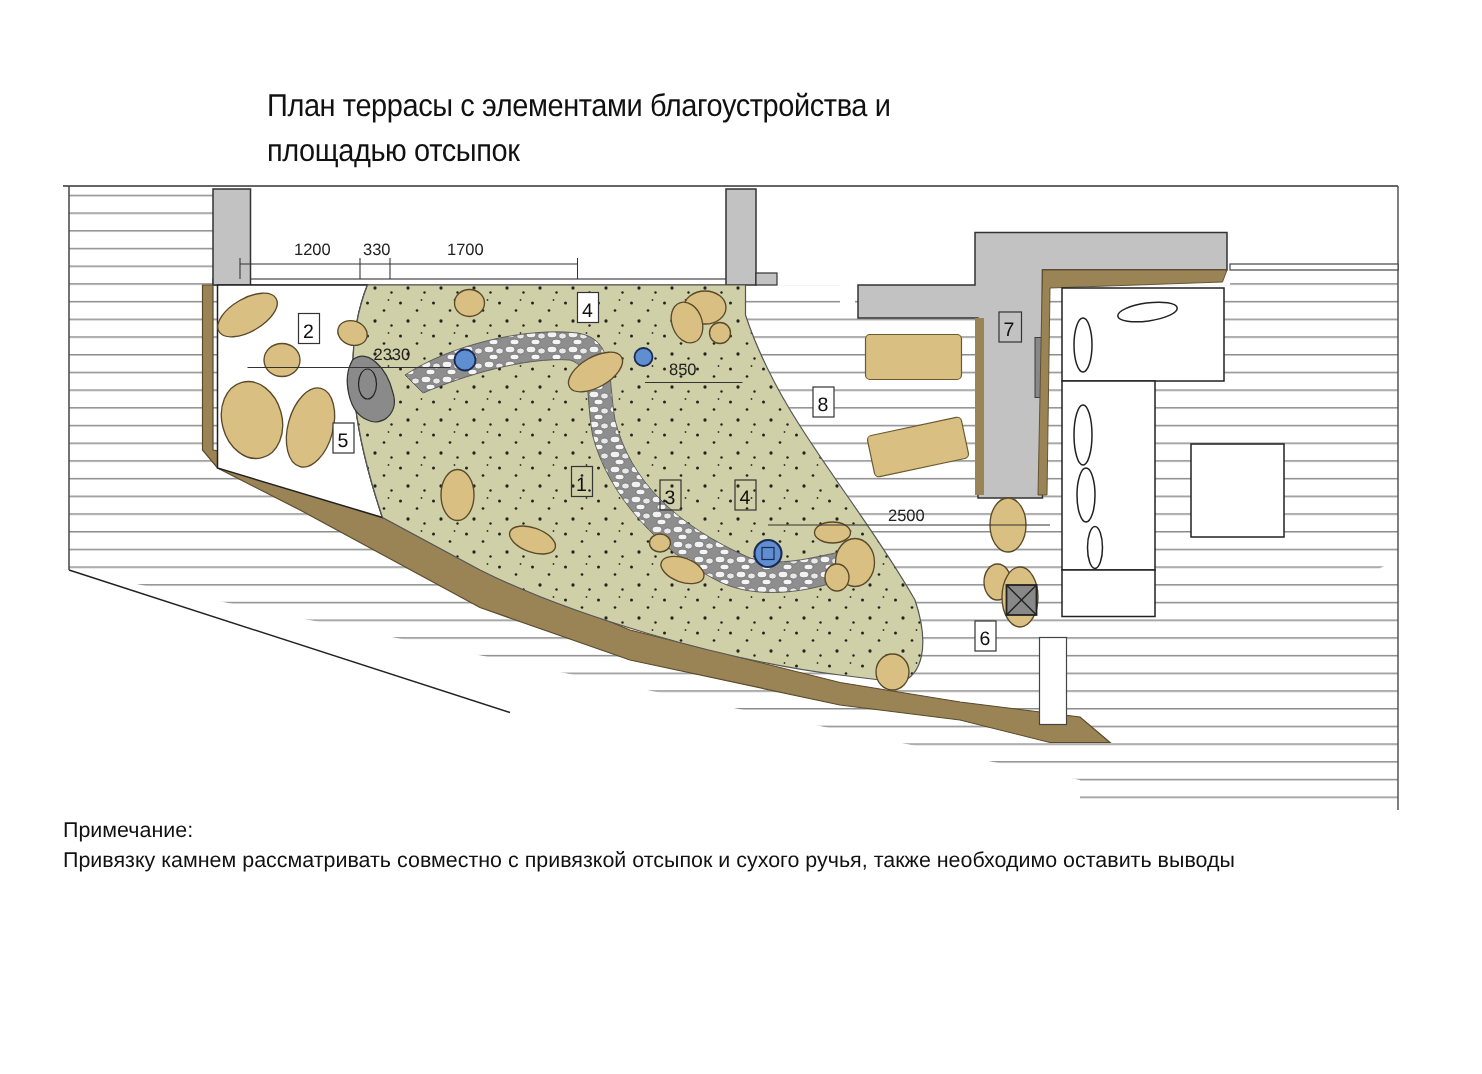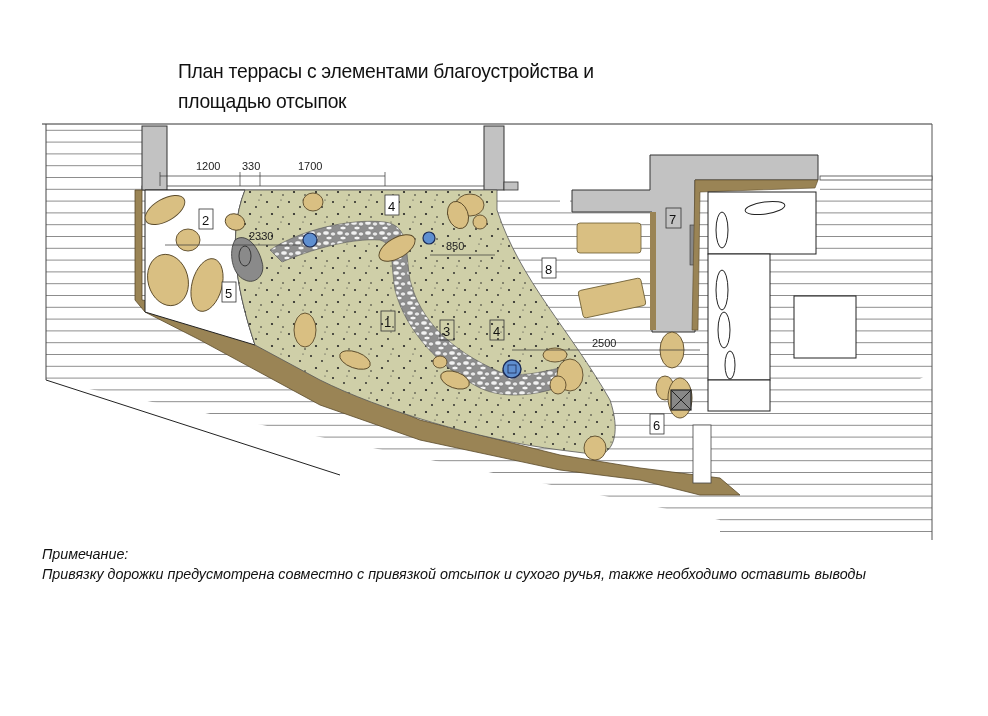--- a/index.html
+++ b/index.html
@@ -1,21 +1,21 @@
 <!DOCTYPE html>
 <html><head>
 <meta charset="utf-8">
 <style>
   html, body { margin:0; padding:0; background:#ffffff; }
   body { width:988px; height:716px; position:relative; overflow:hidden; font-family:"Liberation Sans", sans-serif; }
   .title { position:absolute; left:178px; top:56px; font-size:21px; line-height:30px; color:#111; letter-spacing:-0.3px; transform:scaleX(0.92); transform-origin:left top; }
   .title div { white-space:nowrap; }
   svg.plan { position:absolute; left:0; top:0; }
   .notes { position:absolute; left:42px; top:545px; font-size:14.3px; line-height:19.5px; color:#111; }
-  .notes div { white-space:nowrap;font-style:italic; }
+  .notes div { white-space:nowrap; }
 </style>
 </head>
 <body>
 
 <div class="title">
   <div>План террасы с элементами благоустройства и</div>
   <div>площадью отсыпок</div>
 </div>
 
 <svg class="plan" width="988" height="540" viewBox="0 0 988 540">
@@ -193,14 +193,14 @@
       </g>
     <g>
         <rect x="542" y="258" width="14" height="20" fill="#fff" stroke="#333" stroke-width="0.8"></rect>
         <text x="545" y="274">8</text>
       </g>
   </g>
 </svg>
 
 <div class="notes">
   <div>Примечание:</div>
-  <div>Привязку дорожки предусмотрена совместно с привязкой отсыпок и сухого ручья, также необходимо оставить выводы</div>
+  <div>Привязку камнем рассматривать совместно с привязкой отсыпок и сухого ручья, также необходимо оставить выводы</div>
 </div>
 
 </body></html>

